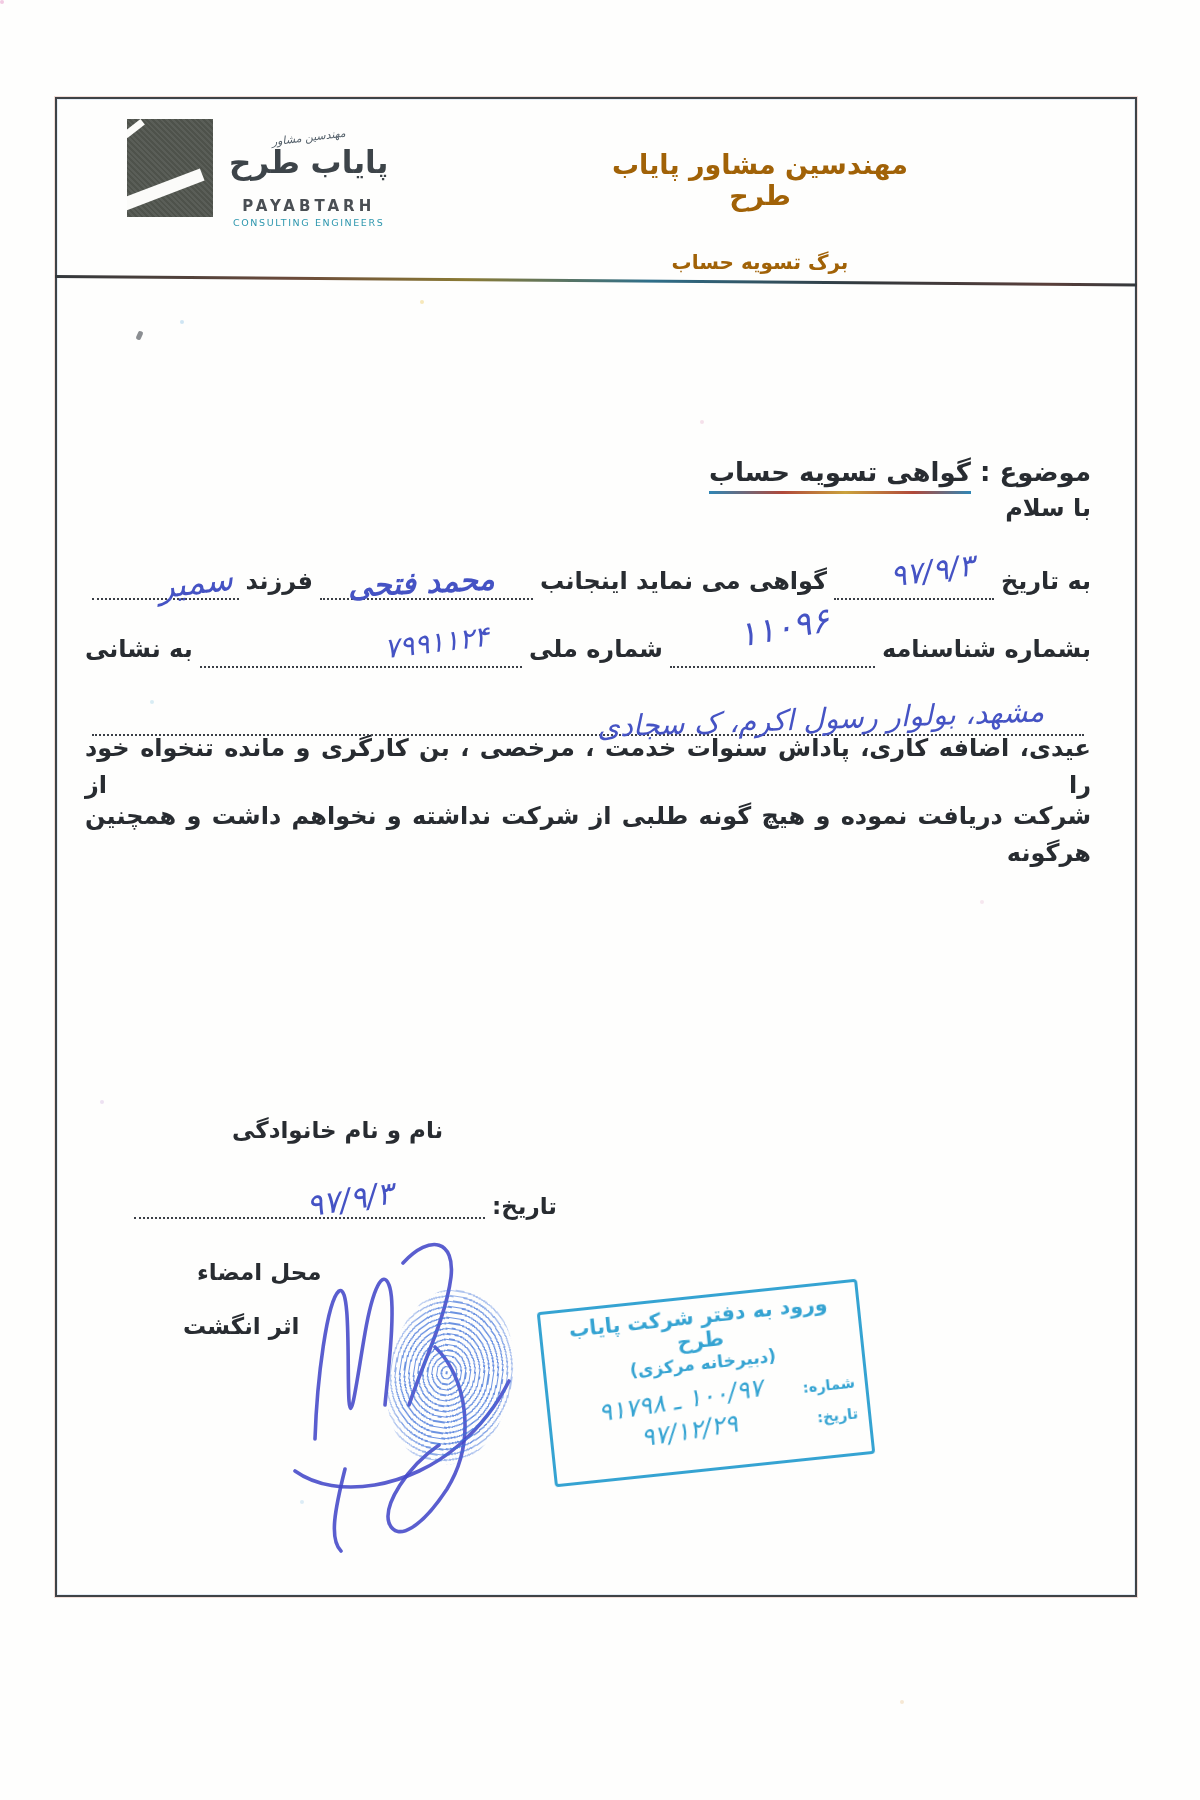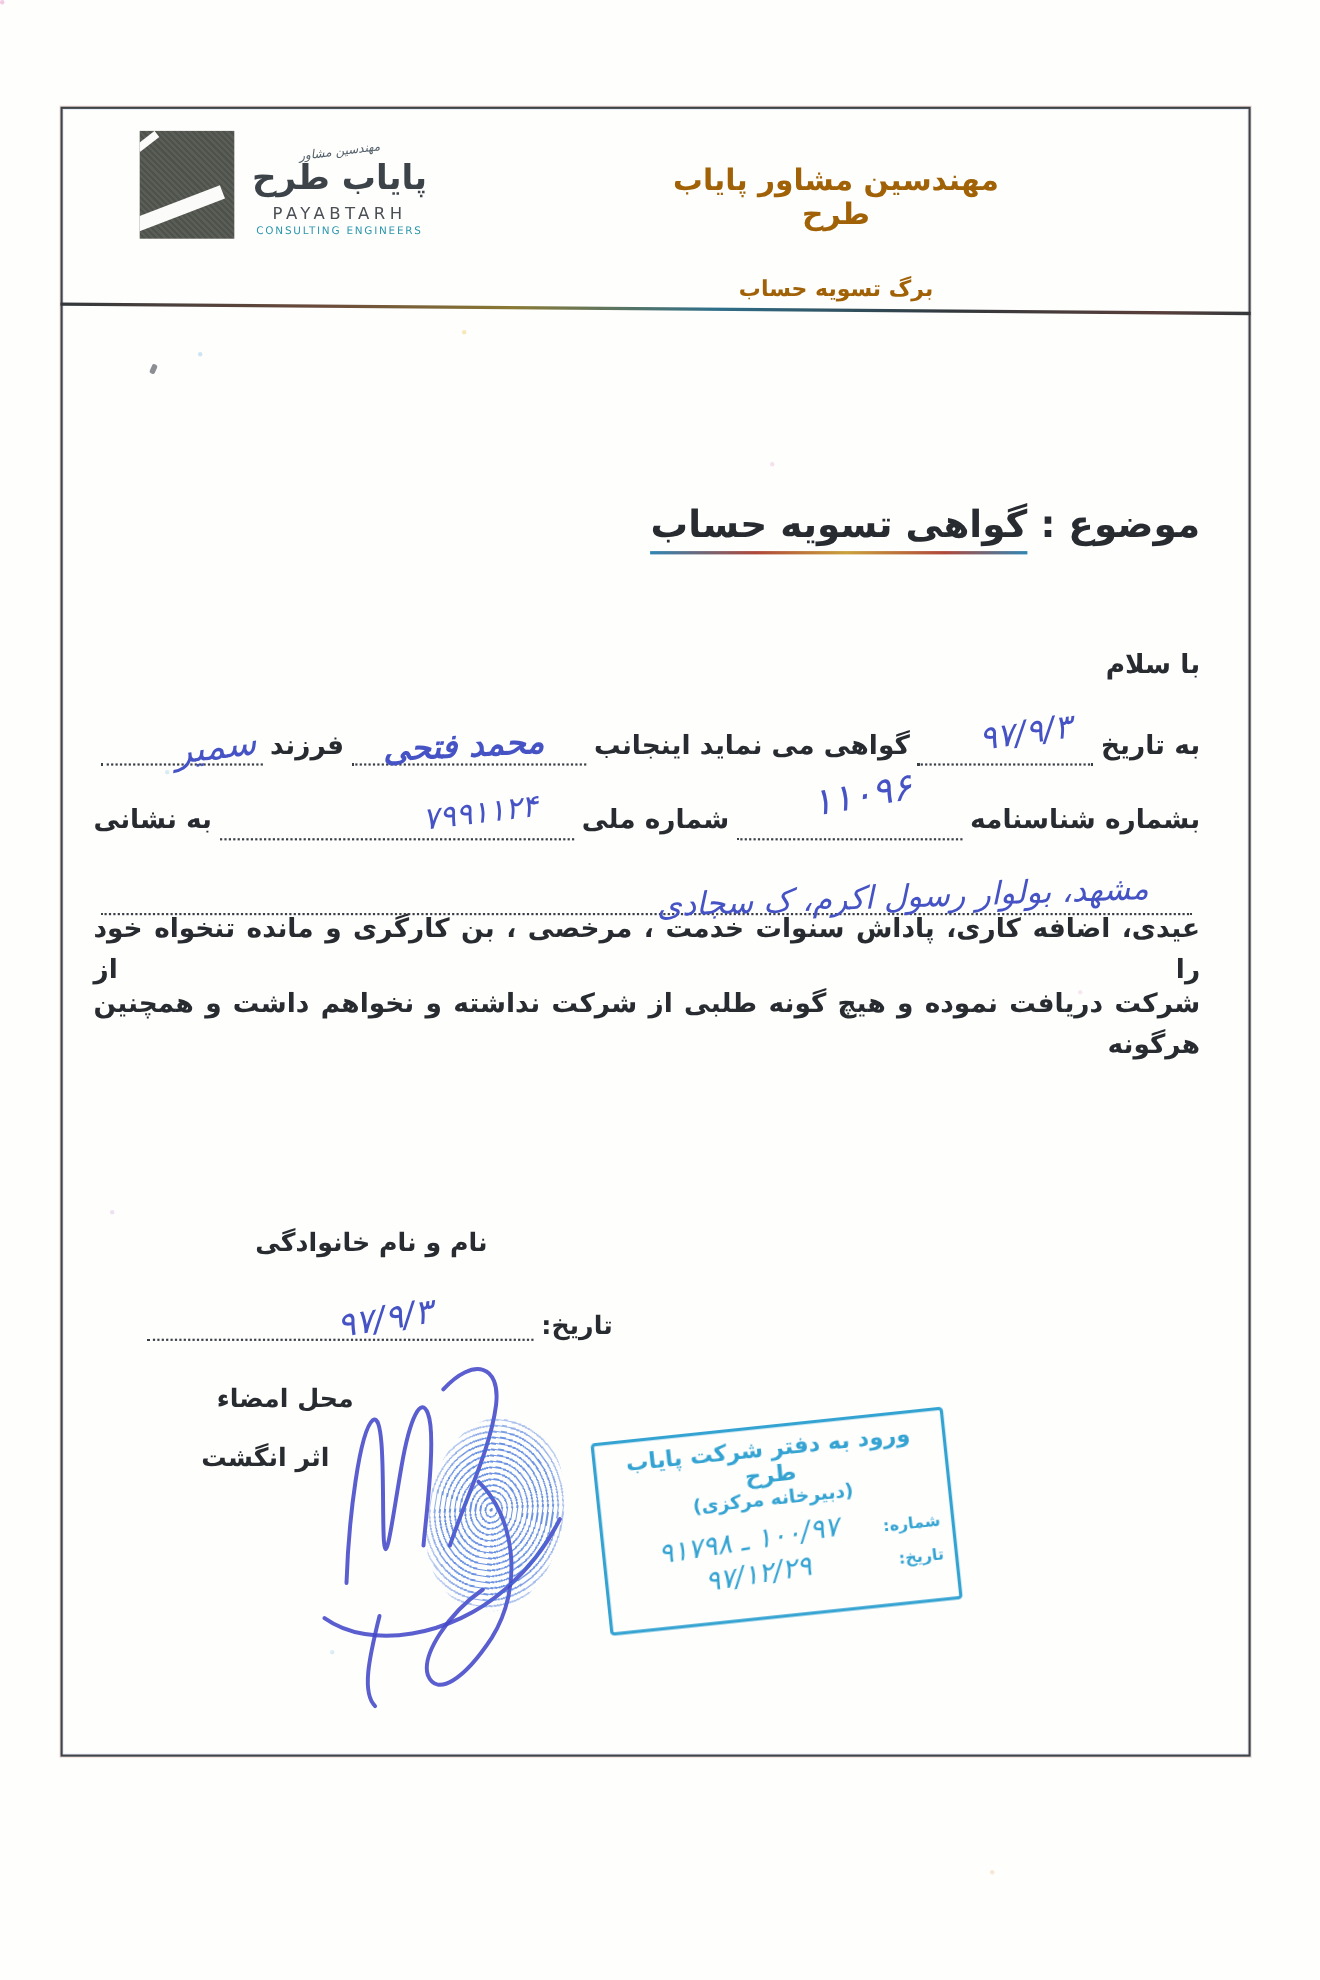--- a/index.html
+++ b/index.html
@@ -19,31 +19,31 @@
 
   
   .logo-block{position:absolute;left:70px;top:20px;display:flex;gap:16px;}
   .logo-mark{position:relative;width:86px;height:98px;background:#4e524b;overflow:hidden;
     background-image:repeating-linear-gradient(45deg,rgba(255,255,255,.07) 0 2px,transparent 2px 4px);}
   .logo-slash{position:absolute;left:-6px;top:64px;width:84px;height:13px;background:#fbfbf9;transform:rotate(-21deg);}
   .logo-notch{position:absolute;left:-4px;top:6px;width:22px;height:7px;background:#fbfbf9;transform:rotate(-38deg);}
   .logo-text{padding-top:12px;text-align:center;}
   .logo-small{font-size:11px;font-style:italic;color:#55616b;transform:rotate(-7deg);direction:rtl;margin-bottom:1px;}
   .logo-fa{font-size:31px;font-weight:700;color:#3d4449;direction:rtl;line-height:1.1;}
-  .logo-en{font-size:15px;font-weight:400;letter-spacing:4px;color:#4a4f54;margin-top:6px;}
+  .logo-en{font-size:15px;font-weight:700;letter-spacing:4px;color:#4a4f54;margin-top:18px;}
   .logo-sub{font-size:9.5px;letter-spacing:1.6px;color:#2e97ae;margin-top:2px;}
   .header-text{position:absolute;right:205px;top:30px;width:340px;text-align:center;direction:rtl;color:#a16207;margin-top:20px;}
   .company{font-size:27px;font-weight:700;}
   .doctype{font-size:20px;font-weight:700;margin-top:39px;}
   .separator{position:absolute;left:-2px;right:-2px;top:176px;height:2.6px;transform:rotate(0.45deg);transform-origin:left center;
     background:linear-gradient(90deg,#33383c 0%,#6b4a3a 22%,#8a7a34 38%,#2f6f8a 55%,#33383c 75%,#5a3f3a 92%,#33383c 100%);}
 
   
   .content{position:absolute;left:28px;right:44px;top:358px;direction:rtl;color:#282c31;}
-  .subject{font-size:34px;font-weight:700;margin-bottom:86px;}
+  .subject{font-size:26px;font-weight:700;}
   .subject-value{display:inline-block;padding-bottom:7px;
     background:linear-gradient(90deg,#2f86b5,#b0483a 28%,#caa23c 52%,#b0483a 78%,#2f86b5) no-repeat left bottom/100% 3px;}
   .salutation{font-size:24px;font-weight:700;margin-bottom:10px;}
   .row{height:68px;display:flex;align-items:flex-end;font-size:24px;font-weight:700;line-height:1.55;}
   .row .seg{white-space:nowrap;}
   .dots{position:relative;border-bottom:2.6px dotted #3b3f46;height:30px;margin:0 7px;}
   .grow12{flex:1.2;} .grow16{flex:1.6;} .grow11{flex:1.1;} .grow14{flex:1.4;} .grow22{flex:2.2;} .growfill{flex:1;}
   .hw{position:absolute;color:#4553c4;font-style:italic;white-space:nowrap;font-weight:400;}
   .hw-date{bottom:4px;right:12%;font-size:30px;transform:rotate(-8deg);}
   .hw-name{bottom:-8px;right:18%;font-size:30px;transform:rotate(-3deg);font-weight:700;}

